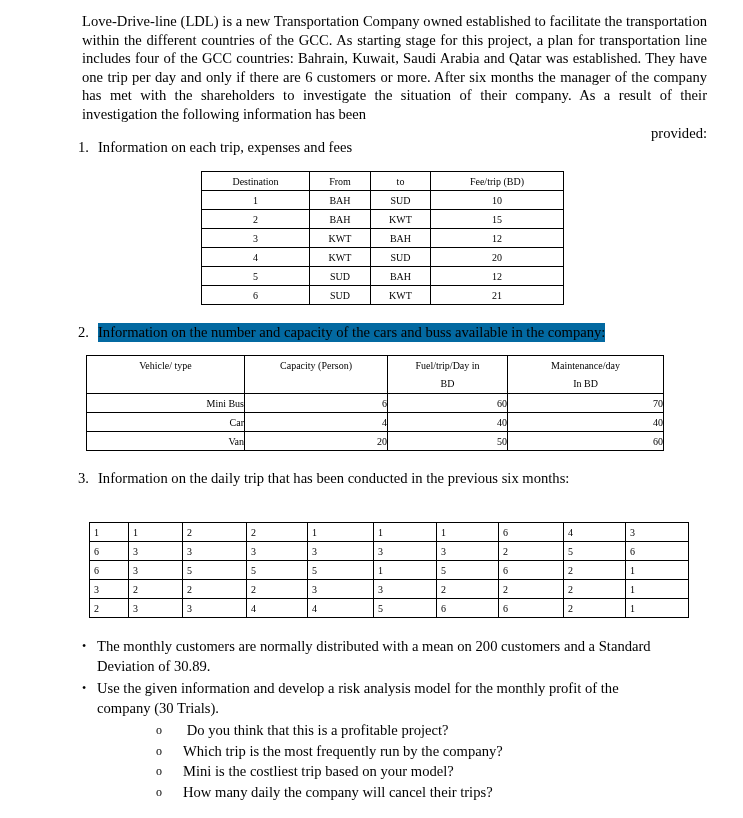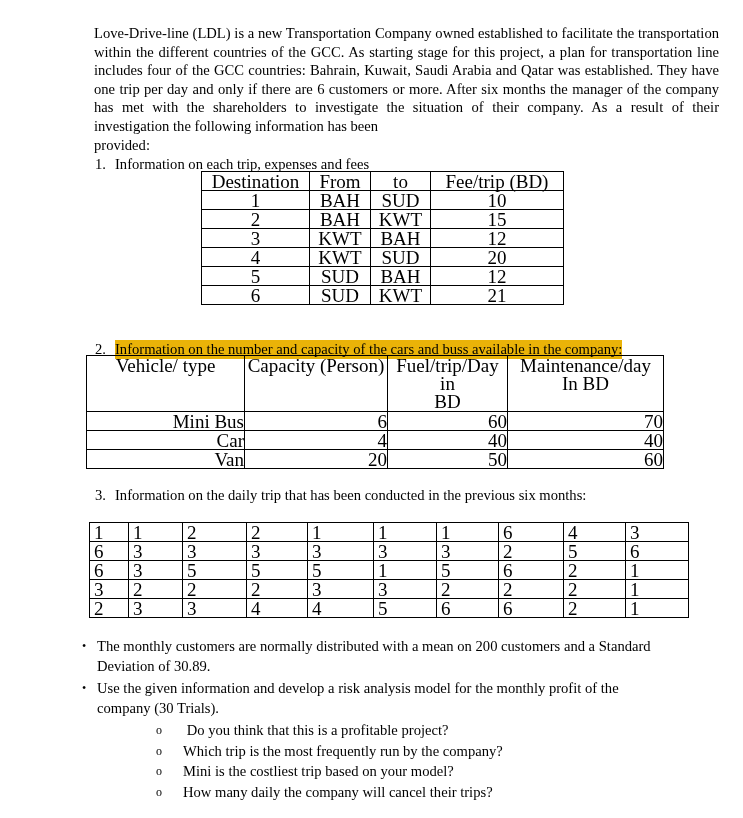--- a/index.html
+++ b/index.html
@@ -3,29 +3,29 @@
   <meta charset="utf-8">
   <style>
     html, body { margin: 0; padding: 0; background: #ffffff; }
     body {
       width: 743px; height: 818px; position: relative; overflow: hidden;
       font-family: "Liberation Serif", "DejaVu Serif", serif;
       color: #000; font-size: 14.6px;
     }
     .intro {
       position: absolute; left: 78px; top: 8px; width: 625px;
-      line-height: 18.6px; text-align: justify; margin: 16px;
+      line-height: 18.6px; text-align: justify; margin: 4px;
     }
-    .intro .last-line { text-align: left; }
+    .intro .last-line { text-align: right; }
     .heading {
-      position: absolute; left: 78px; margin: 17px; line-height: 18px; white-space: nowrap;
+      position: absolute; left: 78px; margin: 0; line-height: 18px; white-space: nowrap;
     }
     .heading .num { display: inline-block; width: 20px; }
-    .hl { background: #eab308; padding: 1px 0 2px 0; }
-    table { border-collapse: collapse; position: absolute; font-size: 19px; }
+    .hl { background: #0369a1; padding: 1px 0 2px 0; }
+    table { border-collapse: collapse; position: absolute; font-size: 10px; }
     td, th { border: 1px solid #000; padding: 0; font-weight: normal; }
     .t1 { left: 201px; top: 171px; }
     .t1 td { height: 18px; line-height: 17px; text-align: center; }
     .t1 col.c1 { width: 108px; } .t1 col.c2 { width: 61px; }
     .t1 col.c3 { width: 60px; } .t1 col.c4 { width: 133px; }
     .t2 { left: 86px; top: 355px; }
     .t2 th { height: 36px; line-height: 18px; vertical-align: top; text-align: center; padding-top: 1px; }
     .t2 td { height: 18px; line-height: 17px; text-align: right; }
     .t2 col.c1 { width: 158px; } .t2 col.c2 { width: 143px; }
     .t2 col.c3 { width: 120px; } .t2 col.c4 { width: 156px; }

